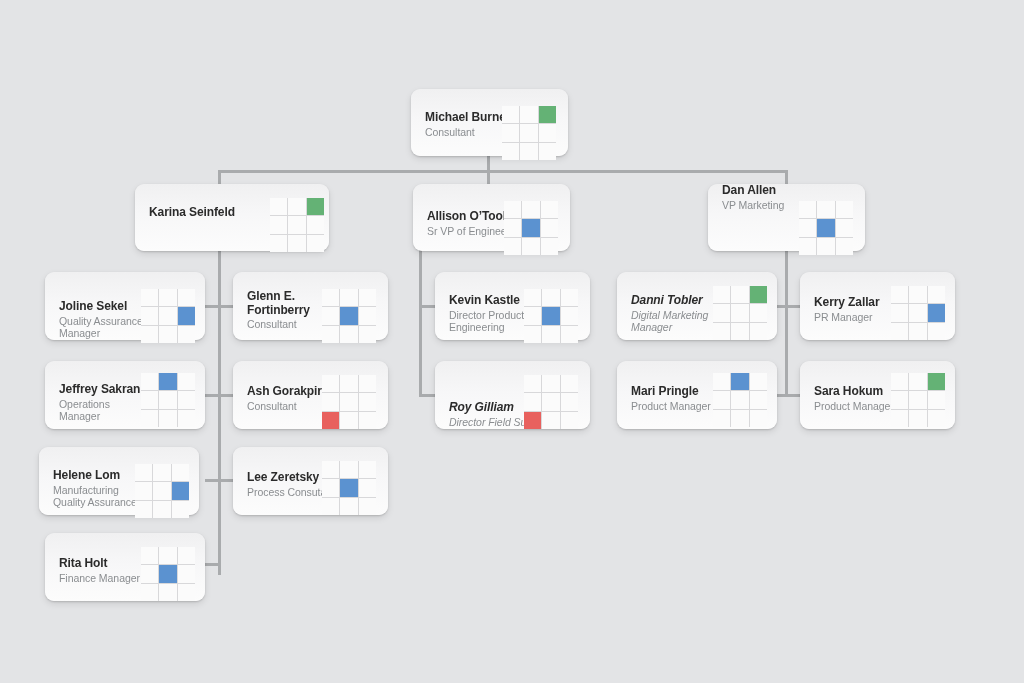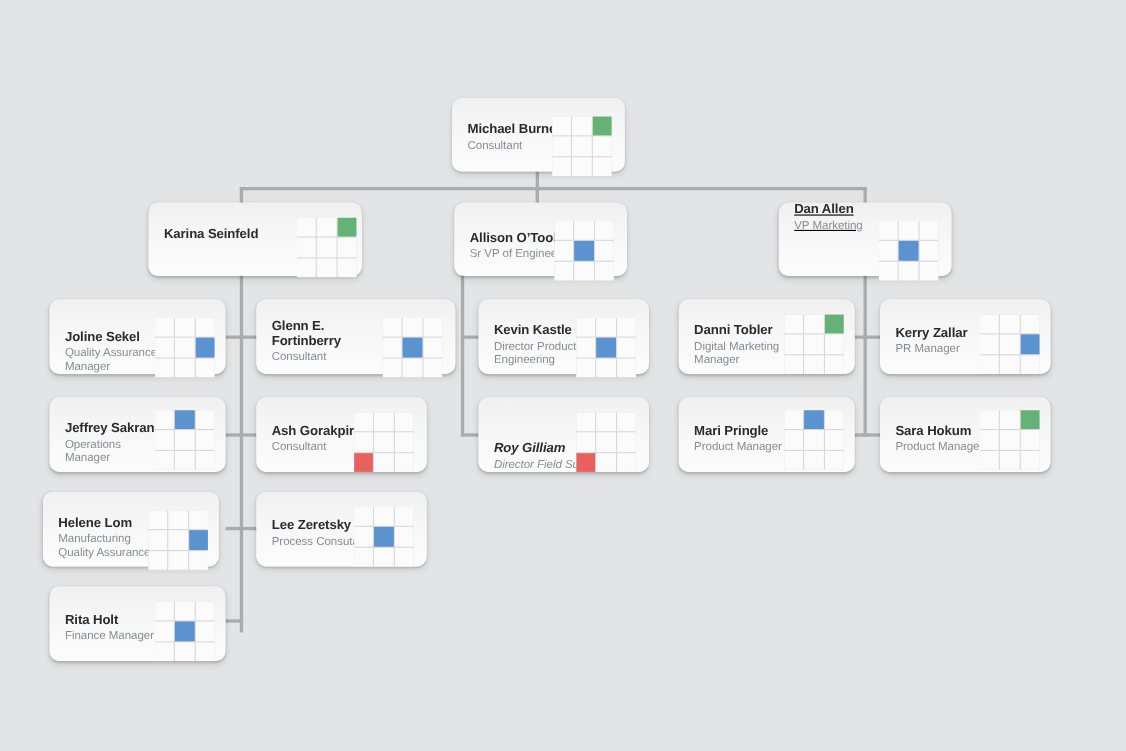--- a/index.html
+++ b/index.html
@@ -169,21 +169,21 @@
       <div class="cell"></div>
       <div class="cell filled-blue"></div>
       <div class="cell"></div>
       <div class="cell"></div>
       <div class="cell"></div>
       <div class="cell"></div>
     </div>
   </div>
 
   <div class="node" style="left:708px; top:184px; width:157px; height:67px;">
-    <div class="node-body" style="text-decoration:underline;">
+    <div class="node-body" style="">
       <div class="node-text">
         <div class="node-name">Dan Allen</div>
         <div class="node-title">VP Marketing</div>
       </div>
     </div>
     <div class="grid" style="right:12px; top:17px;">
       <div class="cell"></div>
       <div class="cell"></div>
       <div class="cell"></div>
       <div class="cell"></div>
@@ -209,21 +209,21 @@
       <div class="cell"></div>
       <div class="cell"></div>
       <div class="cell"></div>
       <div class="cell filled-blue"></div>
       <div class="cell"></div>
       <div class="cell"></div>
       <div class="cell"></div>
     </div>
   </div>
 
-  <div class="node" style="left:233px; top:272px; width:181px; height:68px;">
+  <div class="node" style="left:233px; top:272px; width:155px; height:68px;">
     <div class="node-body" style="padding-top:18px;">
       <div class="node-text">
         <div class="node-name">Glenn E.
 Fortinberry</div>
         <div class="node-title">Consultant</div>
       </div>
     </div>
     <div class="grid" style="right:12px; top:17px;">
       <div class="cell"></div>
       <div class="cell"></div>
@@ -374,21 +374,21 @@
       <div class="cell"></div>
       <div class="cell"></div>
       <div class="cell"></div>
       <div class="cell filled-red"></div>
       <div class="cell"></div>
       <div class="cell"></div>
     </div>
   </div>
 
   <div class="node" style="left:617px; top:272px; width:160px; height:68px;">
-    <div class="node-body" style="padding-top:22px;">
+    <div class="node-body" style="padding-top:22px;font-style:italic;">
       <div class="node-text">
         <div class="node-name">Danni Tobler</div>
         <div class="node-title">Digital Marketing
 Manager</div>
       </div>
     </div>
     <div class="grid" style="right:10px; top:14px;">
       <div class="cell"></div>
       <div class="cell"></div>
       <div class="cell filled-green"></div>

